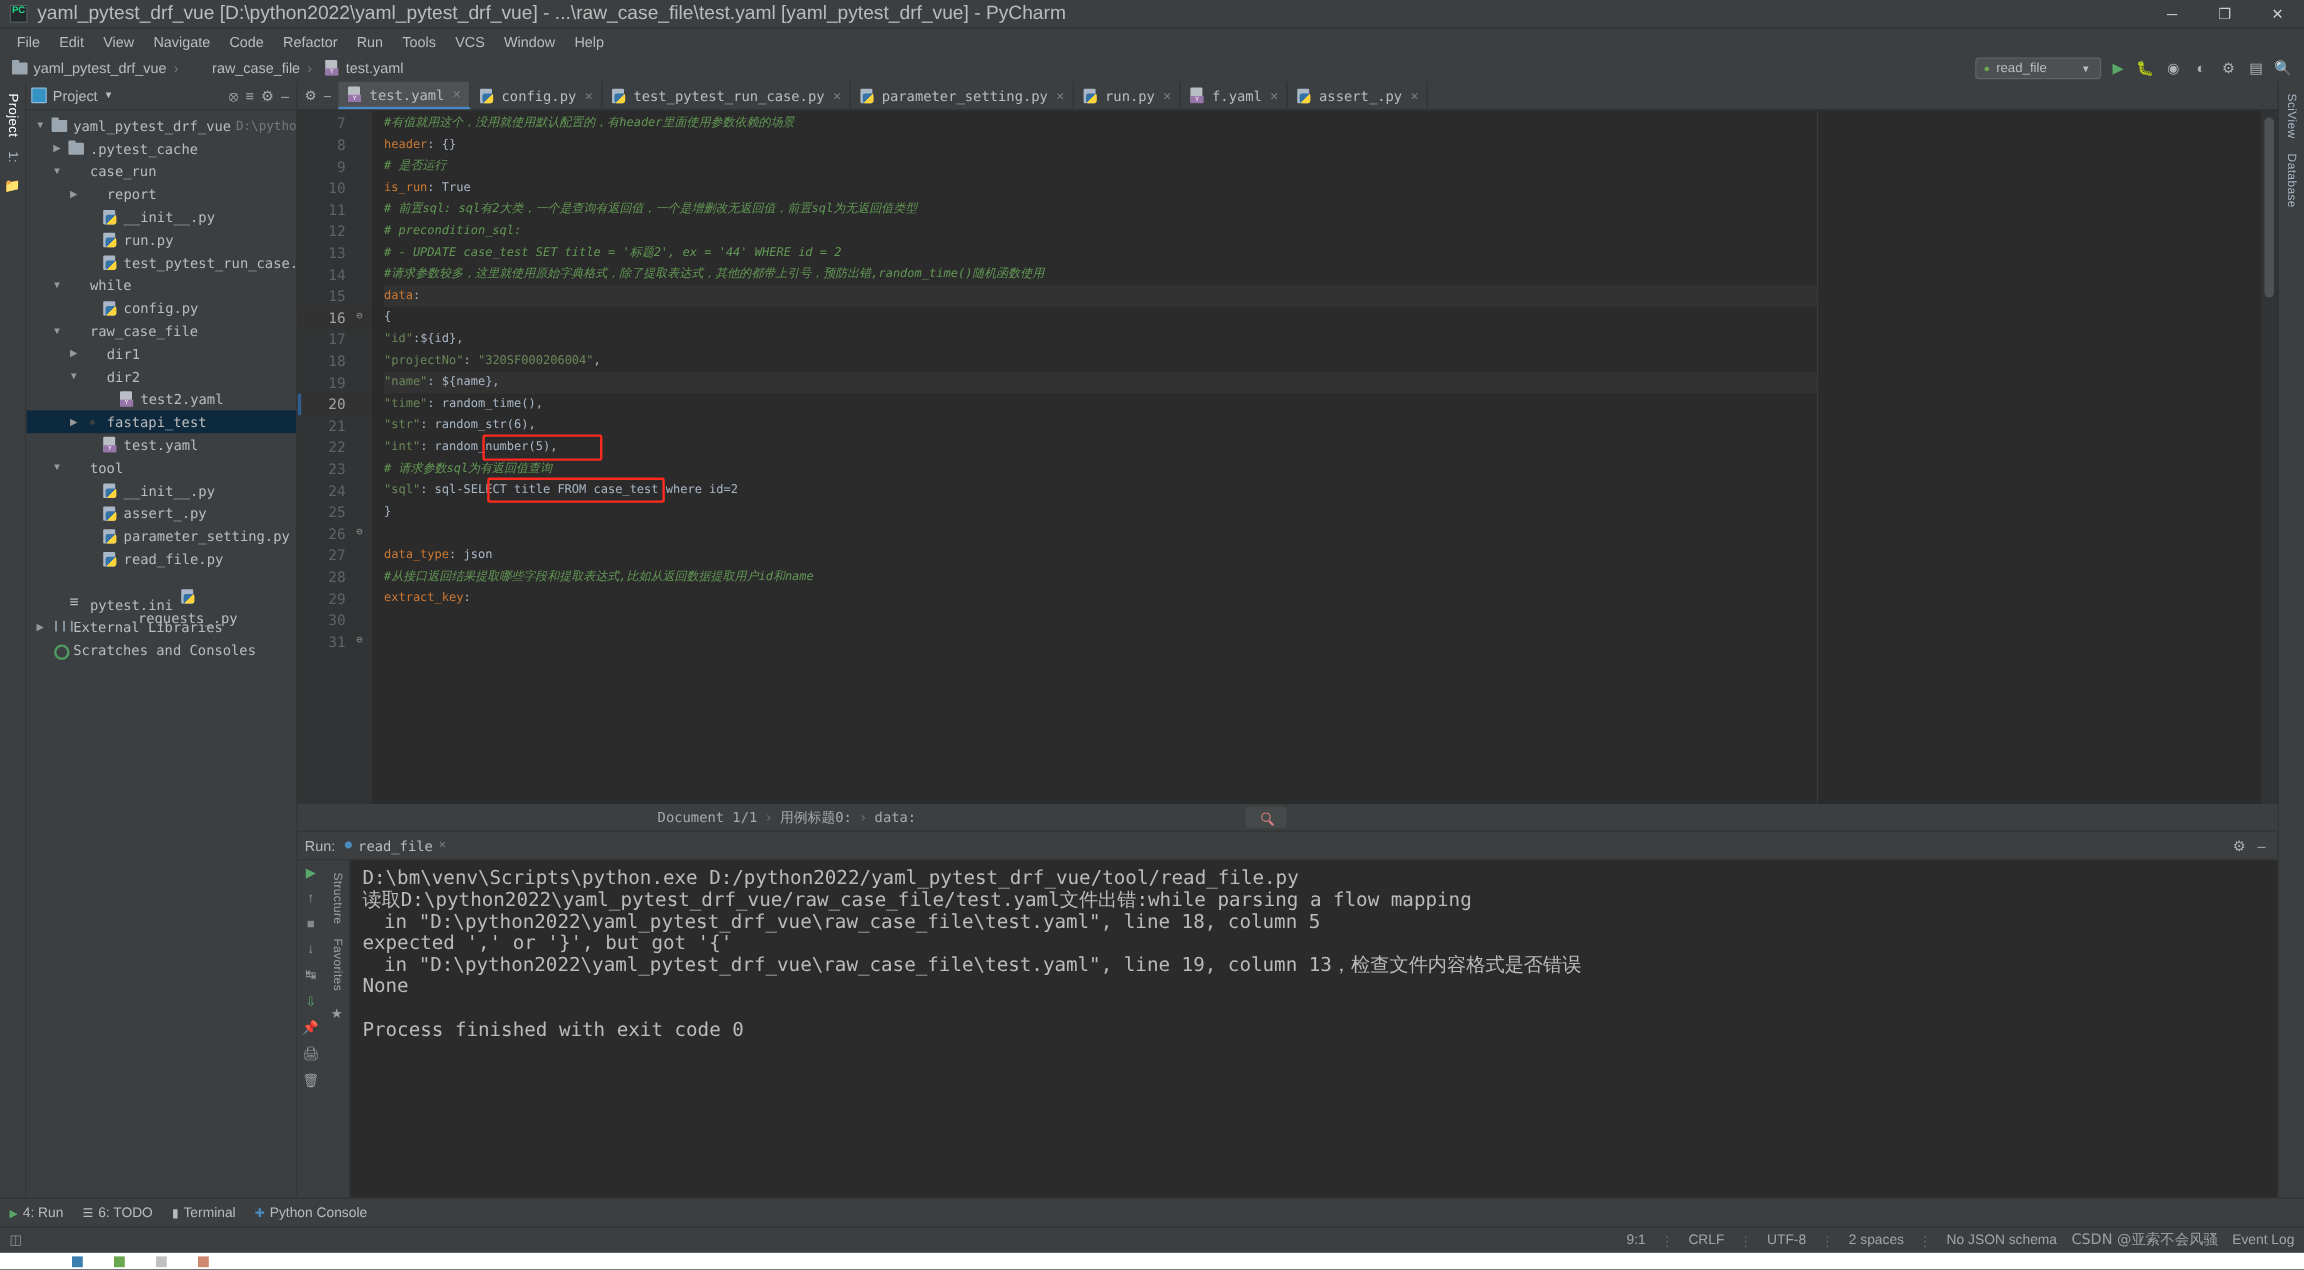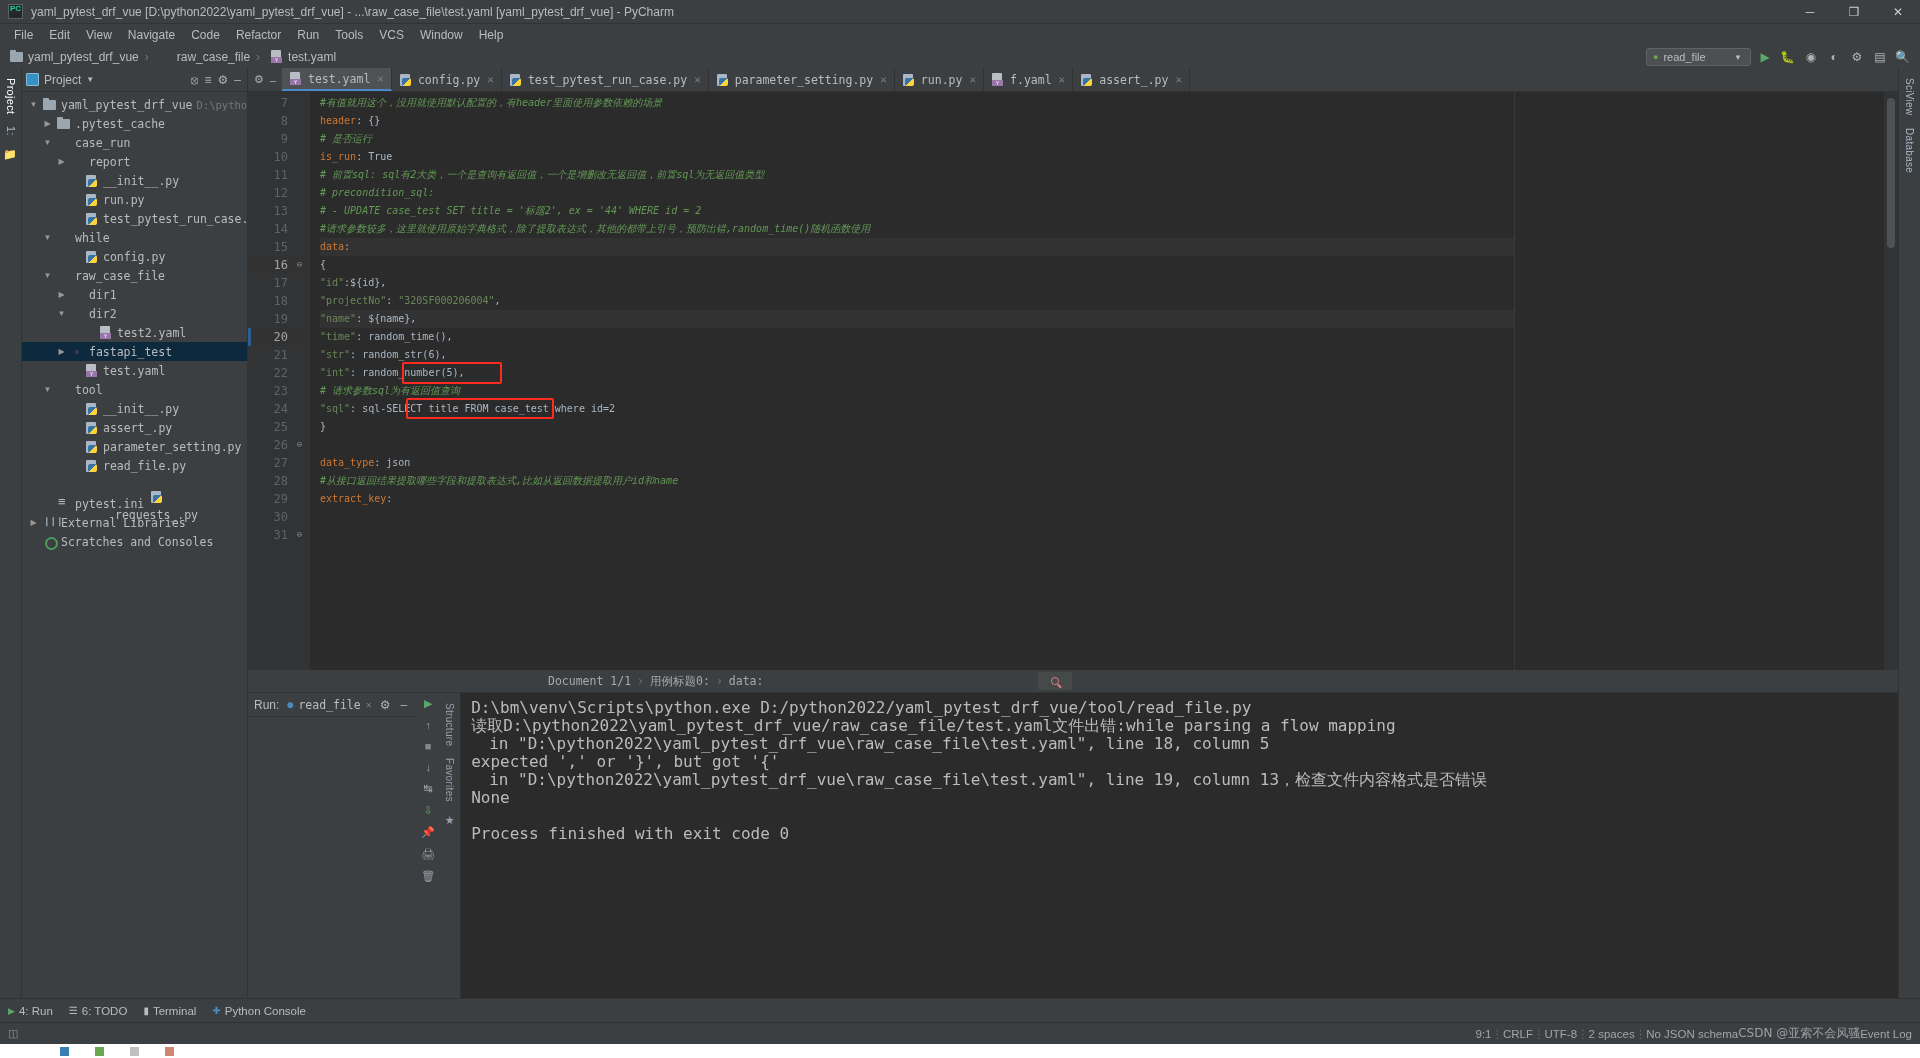--- a/index.html
+++ b/index.html
@@ -18,21 +18,21 @@
   }
   .pc-logo {
     width: 15px; height: 15px; margin-right: 8px; position: relative;
     background: #23282b; border: 1px solid #5a6264; display: inline-block;
   }
   .pc-logo::after {
     content: "PC"; position: absolute; left: 0; top: -1px; width: 100%;
     font-size: 8px; color: #21d789; text-align: center; font-weight: bold;
     font-family: "Liberation Sans", sans-serif;
   }
-  .title-text { font-size: 12px; color: #bbbbbb; white-space: nowrap; }
+  .title-text { font-size: 16px; color: #bbbbbb; white-space: nowrap; }
   .win-ctrl { margin-left: auto; display: flex; height: 24px; }
   .win-btn {
     width: 44px; height: 24px; display: flex; align-items: center; justify-content: center;
     color: #cfcfcf; font-size: 12px;
   }
 
   
   .menubar {
     height: 22px; background: #3c3f41; display: flex; align-items: center;
     padding-left: 6px; flex: 0 0 22px; font-size: 12px; color: #bbbbbb;
@@ -224,21 +224,21 @@
   .mag {
     width: 8px; height: 8px; border: 1.6px solid #d87c7c; border-radius: 50%; position: relative;
   }
   .mag::after {
     content: ""; position: absolute; right: -4px; bottom: -3px; width: 5px; height: 1.6px;
     background: #d87c7c; transform: rotate(45deg);
   }
 
   
   .run-panel {
-    height: 306px; flex: 0 0 306px; background: #3c3f41; display: flex; flex-direction: row;
+    height: 306px; flex: 0 0 306px; background: #3c3f41; display: flex; flex-direction: column;
     border-top: 1px solid #323232;
   }
   .run-head {
     height: 24px; flex: 0 0 24px; display: flex; align-items: center; gap: 8px;
     padding: 0 6px; font-size: 12px; color: #bbbbbb; border-bottom: 1px solid #323232;
   }
   .run-head .rtab {
     display: flex; align-items: center; gap: 5px; font-size: 11.5px; color: #bbbbbb;
     font-family: "DejaVu Sans Mono", monospace;
   }
@@ -267,21 +267,21 @@
     gap: 16px; padding: 0 8px; font-size: 11.5px; color: #bbbbbb;
     border-top: 1px solid #323232;
   }
   .bottombar .bt { display: flex; align-items: center; gap: 4px; }
 
   
   .statusbar {
     height: 22px; flex: 0 0 22px; background: #3c3f41; display: flex; align-items: center;
     padding: 0 8px; font-size: 11.5px; color: #a4a4a4; gap: 10px; border-top: 1px solid #323232;
   }
-  .statusbar .right { margin-left: auto; display: flex; align-items: center; }
+  .statusbar .right { margin-left: auto; display: flex; align-items: center; gap: 12px; }
   .status-sep { color: #6a6a6a; }
   .watermark {
     color: #9aa0a6; font-size: 12px; font-family: "DejaVu Sans", sans-serif;
   }
 
   
   .taskbar {
     height: 14px; flex: 0 0 14px; background: #ffffff; display: flex; align-items: center; gap: 26px;
     padding-left: 60px;
   }

